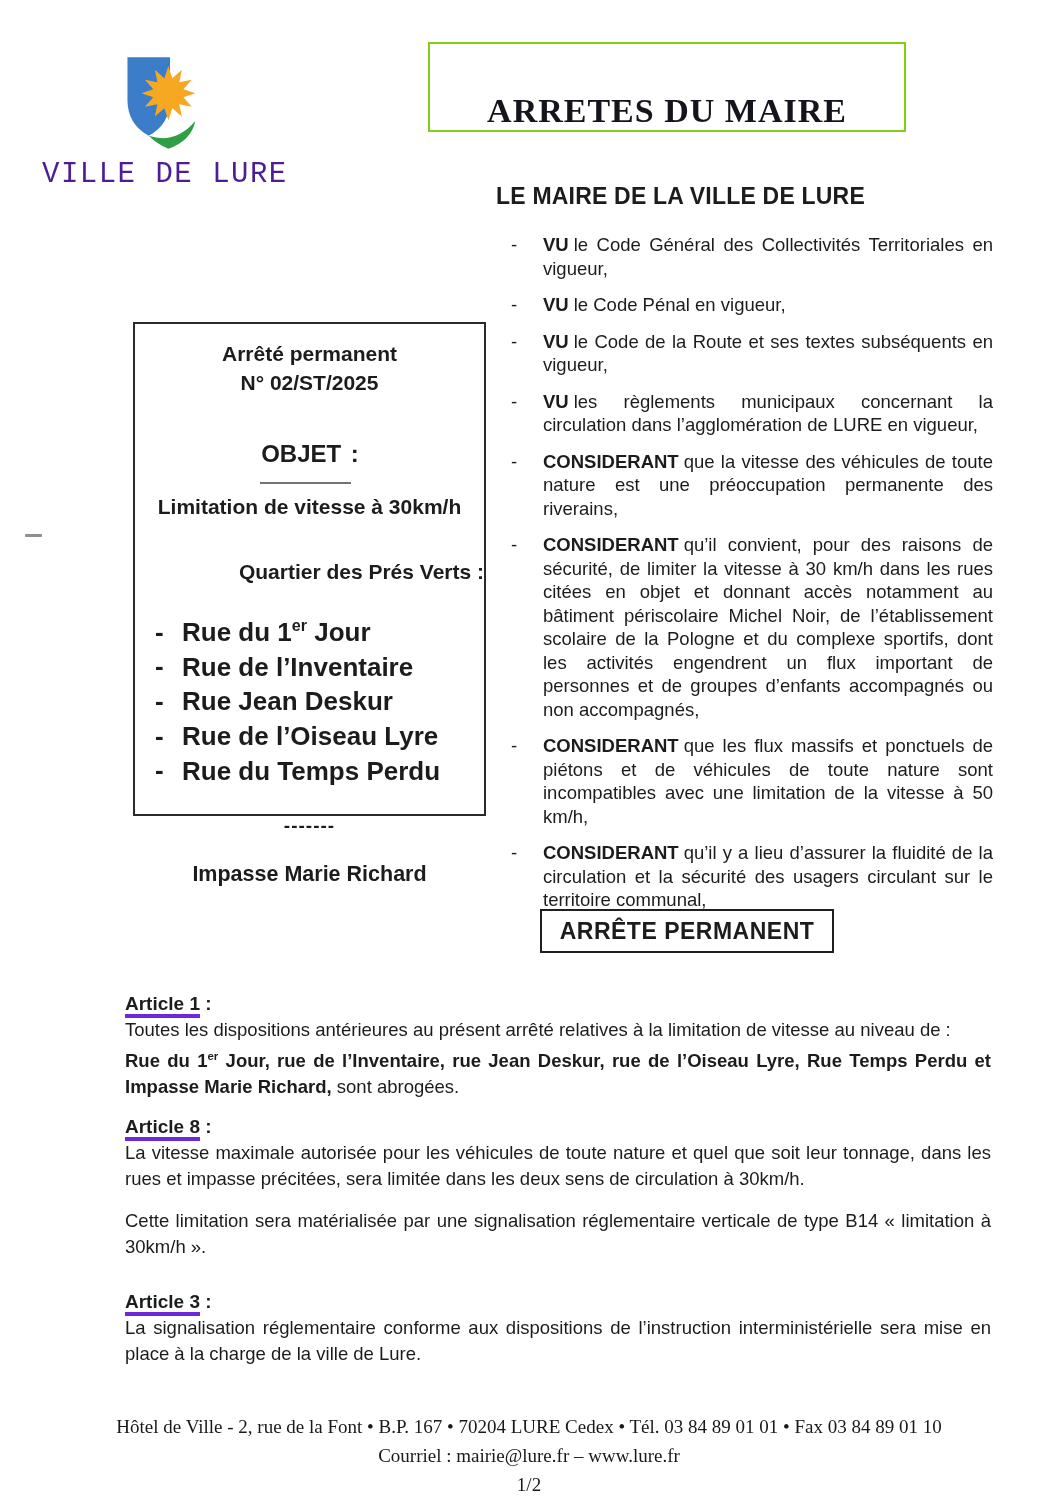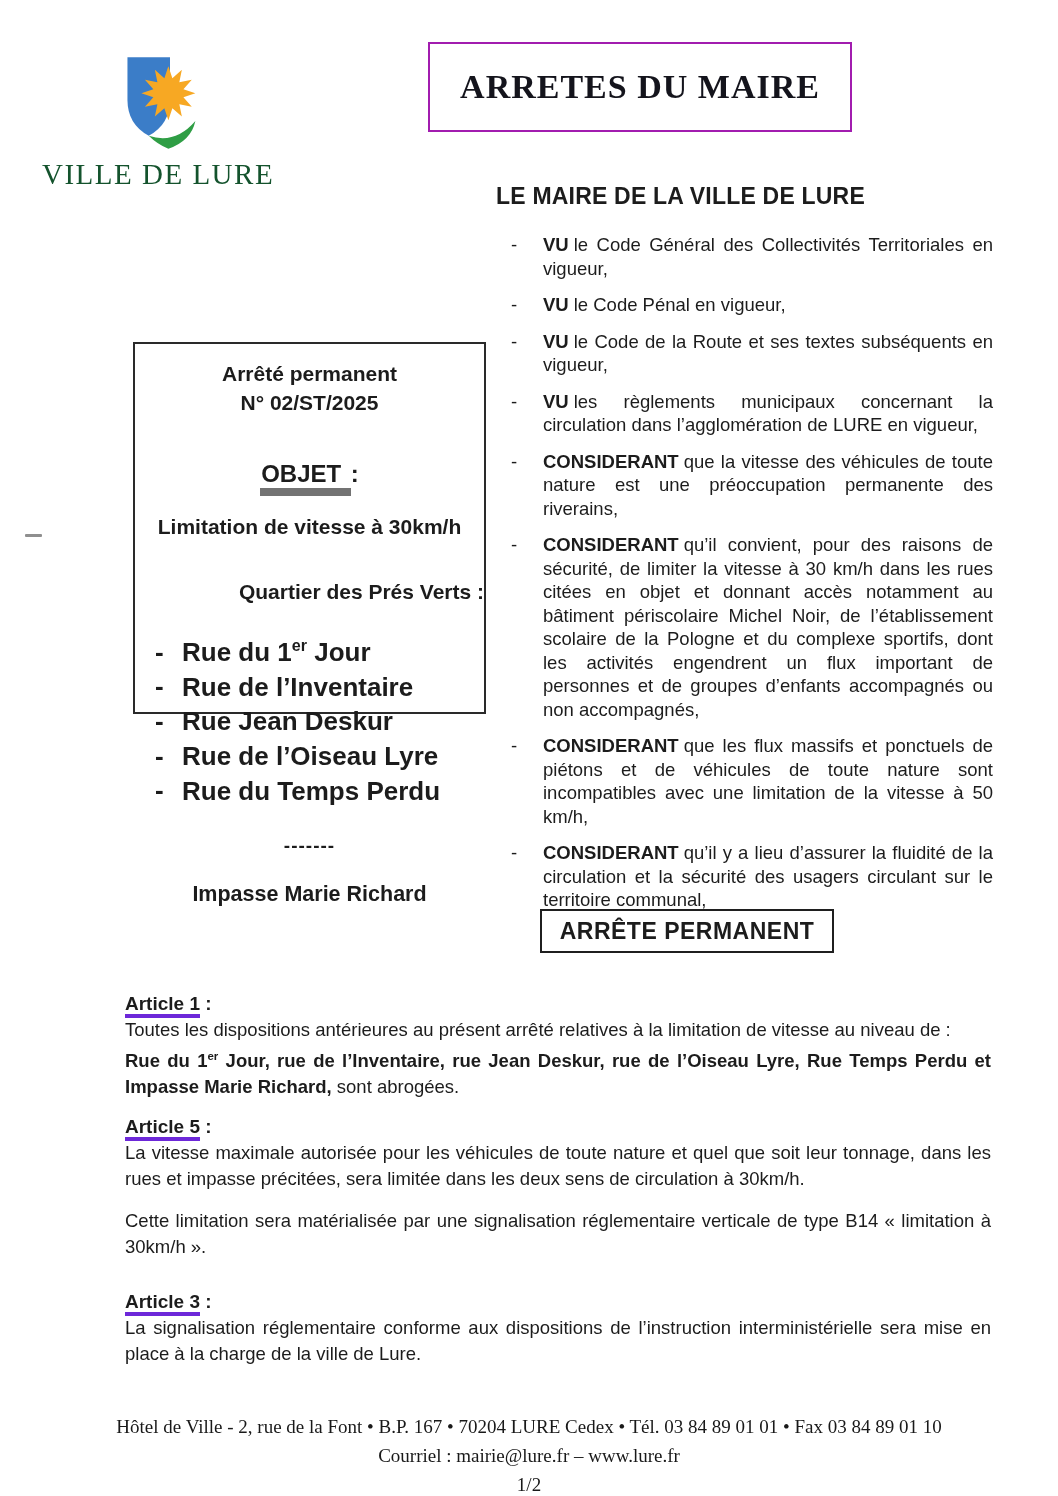--- a/index.html
+++ b/index.html
@@ -9,54 +9,54 @@
     margin:0 auto;
     background:#ffffff;
     color:#1c1c1c;
     font-family:"Liberation Sans",sans-serif;
     overflow:hidden;
   }
   
   .logo{position:absolute;left:116px;top:52px;}
   .city-name{
     position:absolute;left:42px;top:158px;width:250px;
-    font-family:Liberation Serif, serif;
-    font-size:29px;letter-spacing:1.5px;color:#14532d;
+    font-family:Liberation Mono, monospace;
+    font-size:29px;letter-spacing:1.5px;color:#4c1d95;
     white-space:nowrap;
   }
   .title-box{
-    position:absolute;left:428px;top:42px;width:424px;height:90px;
-    border:2px solid #a21caf;box-sizing:border-box;
-    display:flex;align-items:center;justify-content:center;
+    position:absolute;left:428px;top:42px;width:478px;height:90px;
+    border:2px solid #84cc16;box-sizing:border-box;
+    display:flex;align-items:flex-end;justify-content:center;
   }
   .title-box .t{
     font-family:"Liberation Serif",serif;font-weight:bold;
     font-size:34px;letter-spacing:1px;color:#14141c;
   }
   .maire-heading{
     position:absolute;left:496px;top:183px;
     font-size:23px;font-weight:bold;letter-spacing:.2px;
   }
   
   .recitals{
     position:absolute;left:497px;top:233px;width:496px;
     font-size:18.5px;line-height:23.5px;
   }
   .recital{display:flex;margin-bottom:13px;}
   .recital .dash{flex:none;width:46px;padding-left:14px;box-sizing:border-box;}
   .recital .body{flex:1;text-align:justify;}
   .kw{font-weight:bold;margin-right:5px;}
   
   .objet-box{
-    position:absolute;left:133px;top:342px;width:353px;height:372px;
+    position:absolute;left:133px;top:322px;width:353px;height:494px;
     border:2px solid #2a2a2a;box-sizing:border-box;
   }
   .ob-title{margin-top:15px;text-align:center;font-weight:bold;font-size:21px;line-height:29px;}
   .ob-objet{margin-top:43px;text-align:center;font-weight:bold;font-size:24px;}
-  .ob-objet .u{border-bottom:8px solid #737373;padding:0 3px 1px 1px;}
+  .ob-objet .u{border-bottom:2px solid #737373;padding:0 3px 15px 1px;}
   .ob-subject{margin-top:27px;text-align:center;font-weight:bold;font-size:21px;}
   .ob-district{margin-top:41px;text-align:right;font-weight:bold;font-size:21px;}
   .ob-streets{margin:27px 0 0 20px;padding:0;list-style:none;font-weight:bold;font-size:26px;line-height:28px;}
   .ob-streets .sdash{display:inline-block;width:27px;}
   .ob-sep{margin-top:31px;text-align:center;font-weight:bold;font-size:19px;letter-spacing:1px;}
   .ob-impasse{margin-top:25px;text-align:center;font-weight:bold;font-size:21.5px;}
   sup{font-size:0.62em;}
   
   .margin-mark{position:absolute;left:25px;top:534px;width:17px;height:3px;background:#8f8f8f;border-radius:1px;}
   
@@ -166,21 +166,21 @@
 
   <div class="articles">
 
     <div class="art">
       <div class="art-head"><span class="u">Article 1</span><span> :</span></div>
       <p>Toutes les dispositions antérieures au présent arrêté relatives à la limitation de vitesse au niveau de :</p>
       <p><span class="b">Rue du 1</span><sup class="b">er</sup><span class="b"> Jour, rue de l’Inventaire, rue Jean Deskur, rue de l’Oiseau Lyre, Rue Temps Perdu et Impasse Marie Richard,</span><span> sont abrogées.</span></p>
     </div>
 
     <div class="art art-2">
-      <div class="art-head"><span class="u">Article 5</span><span> :</span></div>
+      <div class="art-head"><span class="u">Article 8</span><span> :</span></div>
       <p>La vitesse maximale autorisée pour les véhicules de toute nature et quel que soit leur tonnage, dans les rues et impasse précitées, sera limitée dans les deux sens de circulation à 30km/h.</p>
       <p class="gap-p">Cette limitation sera matérialisée par une signalisation réglementaire verticale de type B14 « limitation à 30km/h ».</p>
     </div>
 
     <div class="art">
       <div class="art-head"><span class="u">Article 3</span><span> :</span></div>
       <p>La signalisation réglementaire conforme aux dispositions de l’instruction interministérielle sera mise en place à la charge de la ville de Lure.</p>
     </div>
 
   </div>

